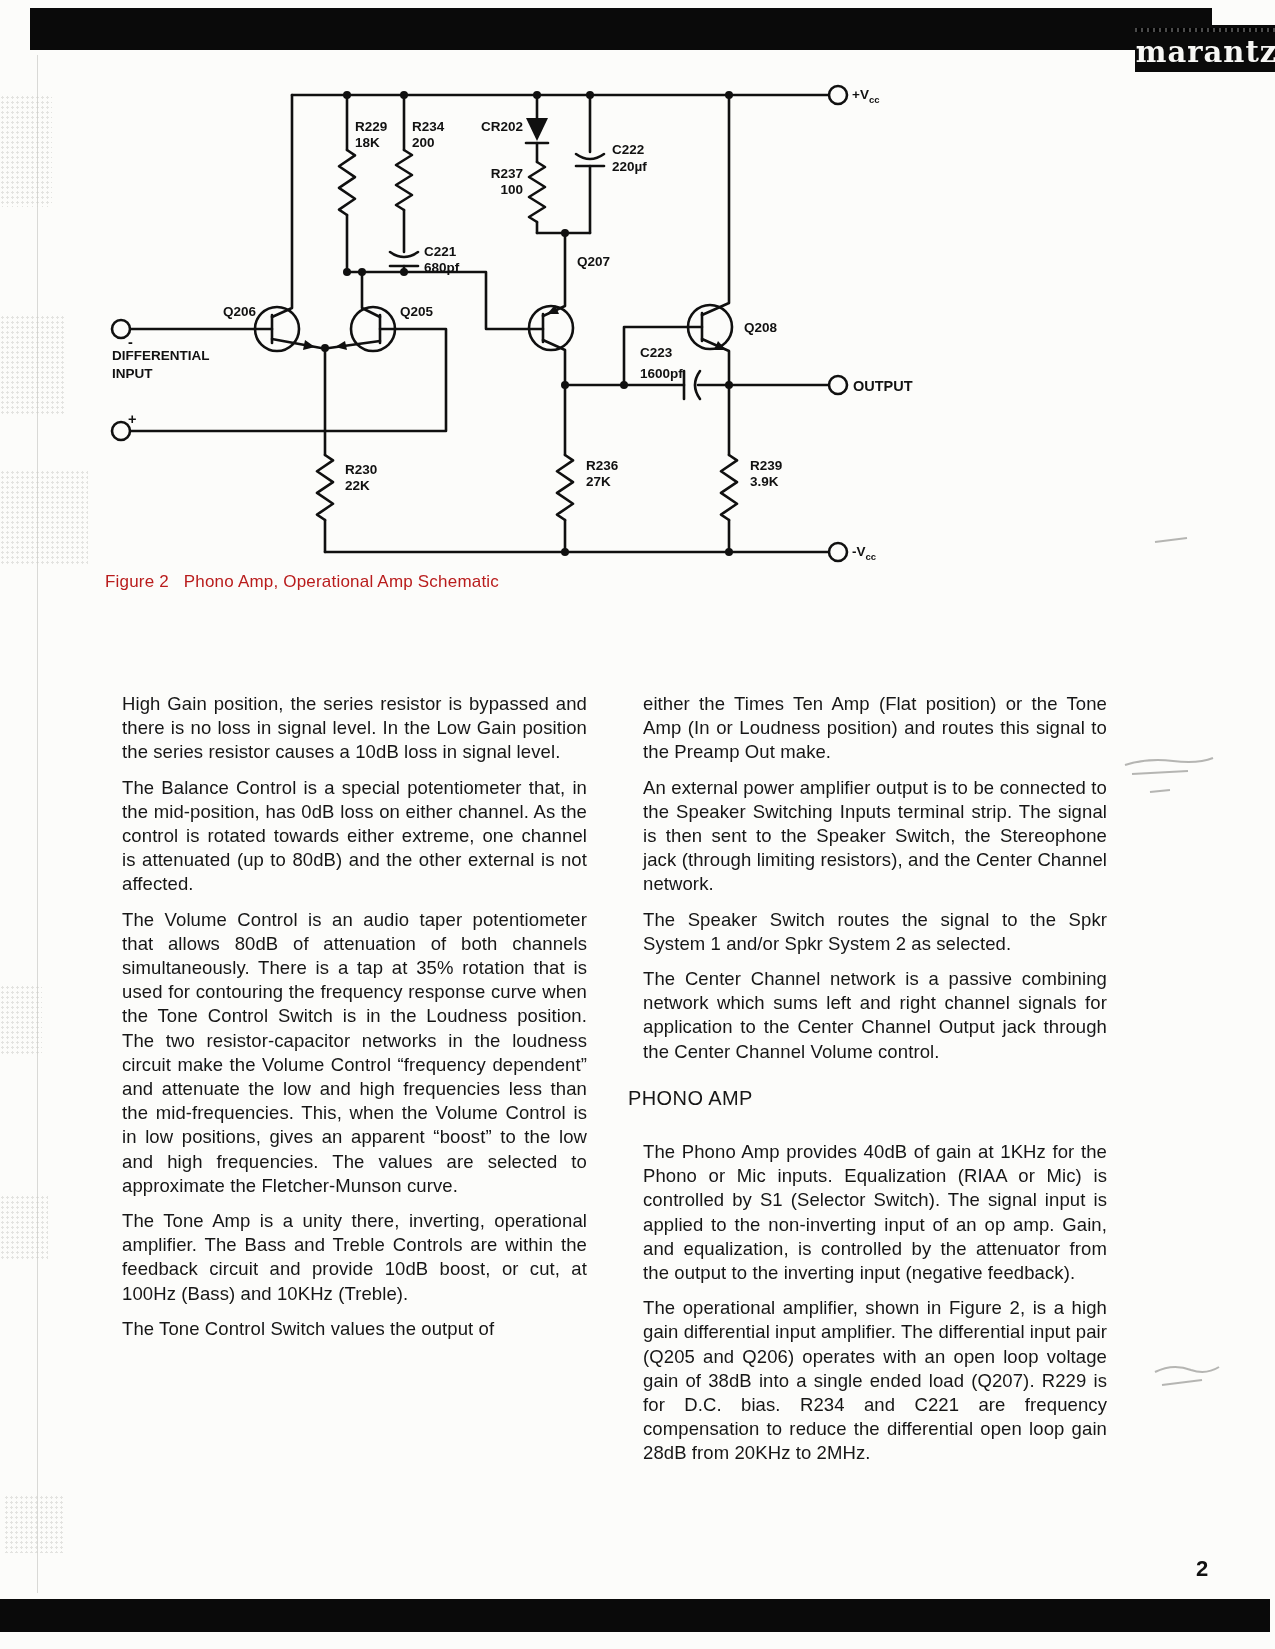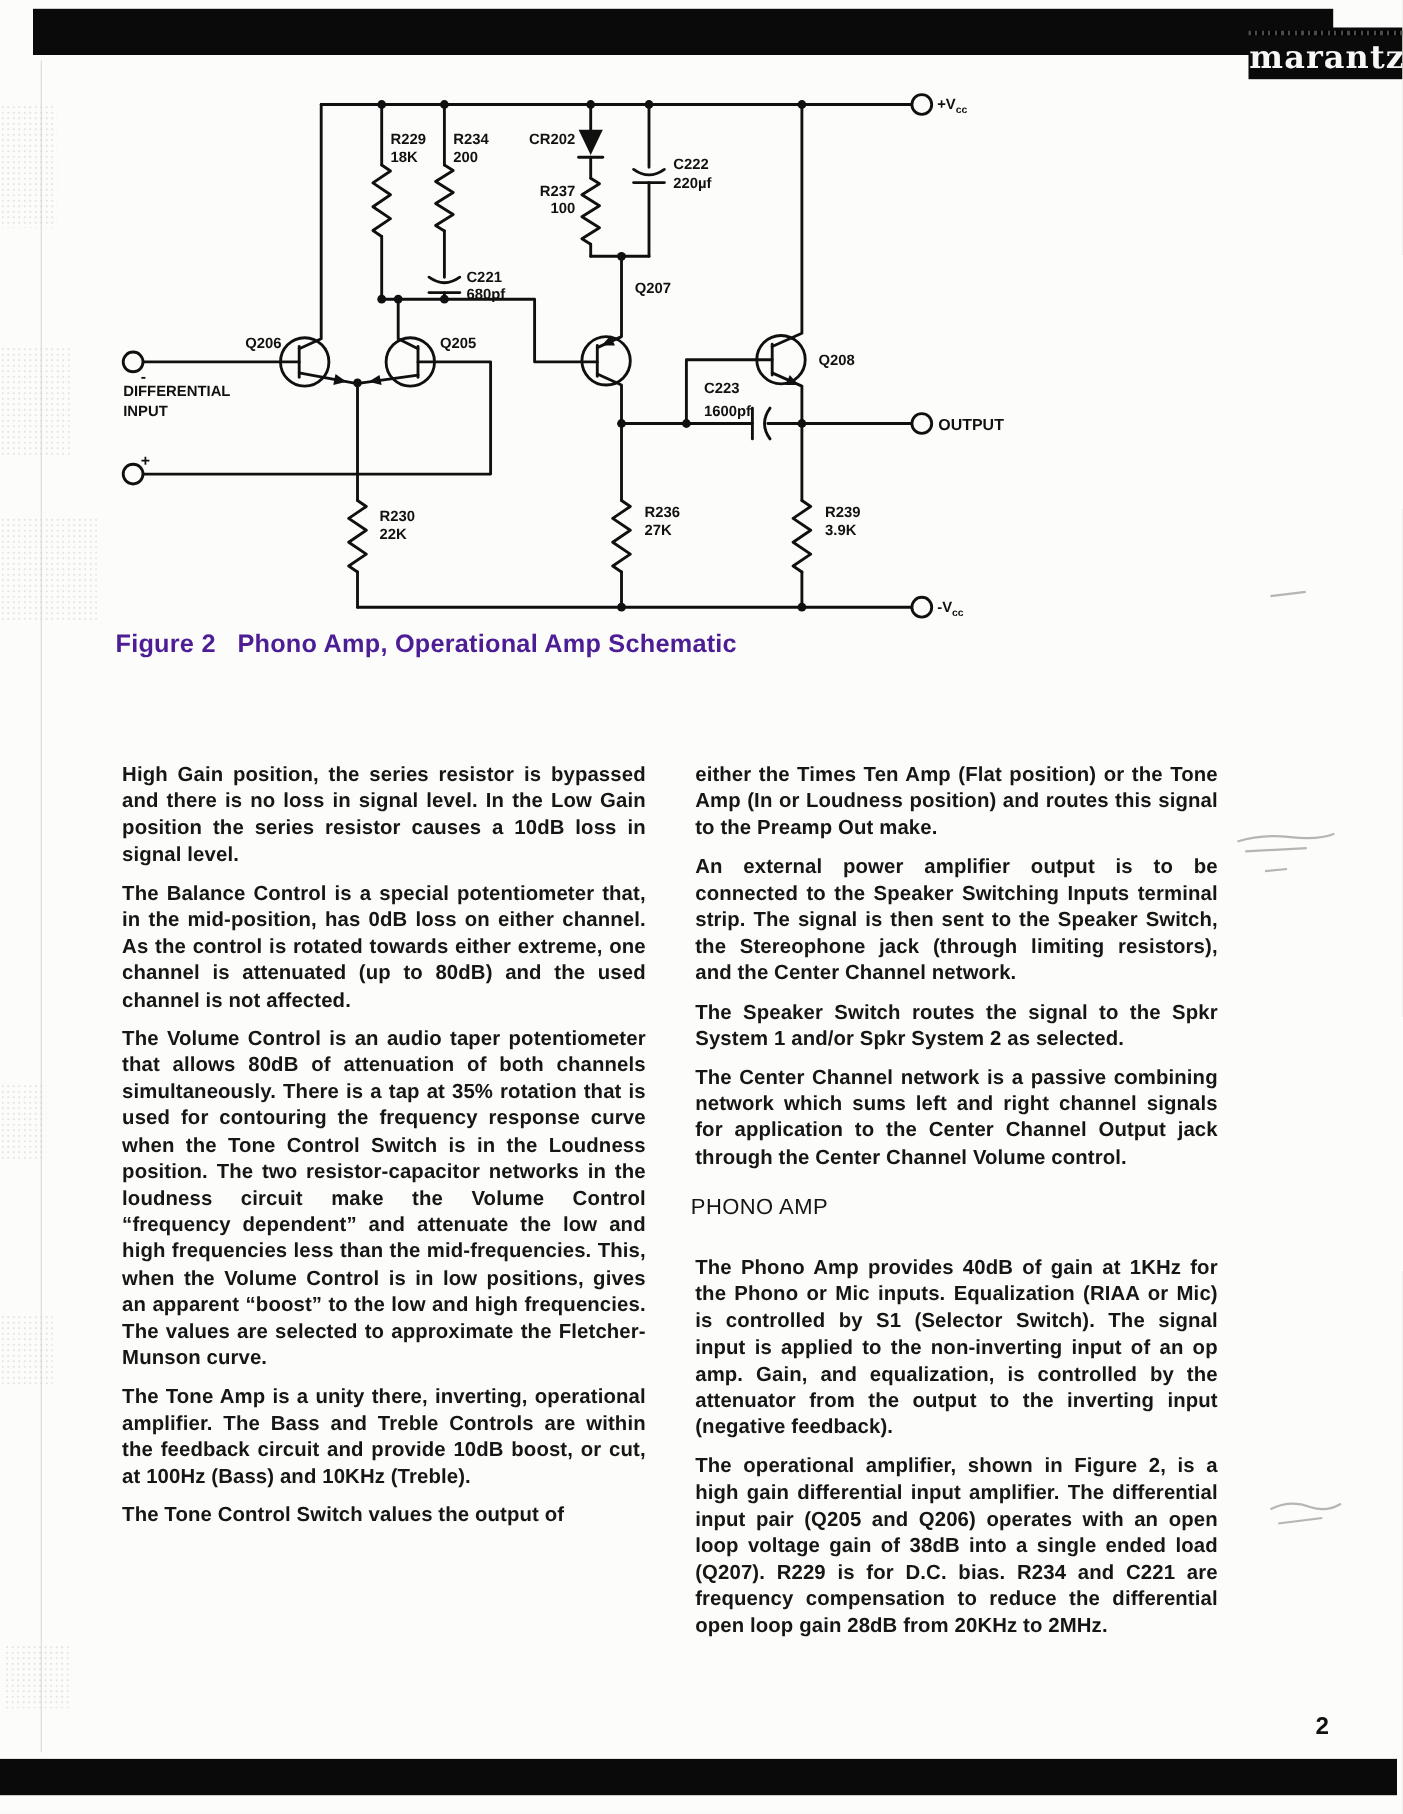--- a/index.html
+++ b/index.html
@@ -17,28 +17,28 @@
   .footer-bar{position:absolute;left:0;top:1599px;width:1270px;height:33px;background:#0a0a0a;}
   .page-number{position:absolute;left:1196px;top:1556px;font-size:22px;font-weight:bold;color:#111;}
   
   svg.schem{position:absolute;left:0;top:0;}
   .w{fill:none;stroke:#101010;stroke-width:2.6px;stroke-linecap:round;stroke-linejoin:round;}
   .dot{fill:#101010;stroke:none;}
   .term{fill:#fcfcfa;stroke:#101010;stroke-width:2.6px;}
   .lbl{font-family:"Liberation Sans",sans-serif;font-weight:bold;font-size:13.5px;fill:#111;}
   .lbl-lg{font-family:"Liberation Sans",sans-serif;font-weight:bold;font-size:14.5px;fill:#111;}
   .lbl-sub{font-size:9.5px;}
-  .caption{position:absolute;left:105px;top:572px;font-weight:bold;font-size:23px;
-           white-space:pre;letter-spacing:.2px;color:#4c1d95;}
+  .caption{position:absolute;left:105px;top:572px;font-weight:normal;font-size:17px;
+           white-space:pre;letter-spacing:.2px;color:#b91c1c;}
   
   .col{position:absolute;top:692px;width:480px;font-size:18.5px;line-height:24.2px;
        text-align:justify;letter-spacing:.1px;}
   .col-left{left:107px;}
   .col-right{left:628px;width:479px;}
-  .col p{margin:0 0 11px 4px;font-weight:bold;}
+  .col p{margin:0 0 11px 15px;}
   .col h2{font-size:20px;font-weight:normal;margin:22px 0 30px 0;letter-spacing:.4px;}
   
   .edge-line{position:absolute;left:37px;top:55px;width:1px;height:1538px;background:#d9d9d6;}
   .noise{position:absolute;background-image:radial-gradient(#cscsc 1px, transparent 1.2px);}
   .noise{background-image:radial-gradient(#cfcfcb 1px, transparent 1.3px);background-size:5px 5px;opacity:.55;}
   svg.marks{position:absolute;left:1100px;top:520px;}
   .pencil{fill:none;stroke:#8f8f8c;stroke-width:2px;opacity:.65;}
 </style>
 </head>
 <body>
@@ -191,21 +191,21 @@
     <text class="lbl" x="586" y="470">R236</text>
     <text class="lbl" x="586" y="486">27K</text>
     <text class="lbl" x="750" y="470">R239</text>
     <text class="lbl" x="750" y="486">3.9K</text>
   </svg>
 
   <div class="caption">Figure 2   Phono Amp, Operational Amp Schematic</div>
 
   <div class="col col-left">
     <p>High Gain position, the series resistor is bypassed and there is no loss in signal level.  In the Low Gain position the series resistor causes a 10dB loss in signal level.</p>
-    <p>The Balance Control is a special potentiometer that, in the mid-position, has 0dB loss on either channel.  As the control is rotated towards either extreme, one channel is attenuated (up to 80dB) and the used channel is not affected.</p>
+    <p>The Balance Control is a special potentiometer that, in the mid-position, has 0dB loss on either channel.  As the control is rotated towards either extreme, one channel is attenuated (up to 80dB) and the other external is not affected.</p>
     <p>The Volume Control is an audio taper potentiometer that allows 80dB of attenuation of both channels simultaneously.  There is a tap at 35% rotation that is used for contouring the frequency response curve when the Tone Control Switch is in the Loudness position.  The two resistor-capacitor networks in the loudness circuit make the Volume Control “frequency dependent” and attenuate the low and high frequencies less than the mid-frequencies.  This, when the Volume Control is in low positions, gives an apparent “boost” to the low and high frequencies.  The values are selected to approximate the Fletcher-Munson curve.</p>
     <p>The Tone Amp is a unity there, inverting, operational amplifier.  The Bass and Treble Controls are within the feedback circuit and provide 10dB boost, or cut, at 100Hz (Bass) and 10KHz (Treble).</p>
     <p>The Tone Control Switch values the output of</p>
   </div>
   <div class="col col-right">
     <p>either the Times Ten Amp (Flat position) or the Tone Amp (In or Loudness position) and routes this signal to the Preamp Out make.</p>
     <p>An external power amplifier output is to be connected to the Speaker Switching Inputs terminal strip.  The signal is then sent to the Speaker Switch, the Stereophone jack (through limiting resistors), and the Center Channel network.</p>
     <p>The Speaker Switch routes the signal to the Spkr System 1 and/or Spkr System 2 as selected.</p>
     <p>The Center Channel network is a passive combining network which sums left and right channel signals for application to the Center Channel Output jack through the Center Channel Volume control.</p>
     <h2>PHONO AMP</h2>

